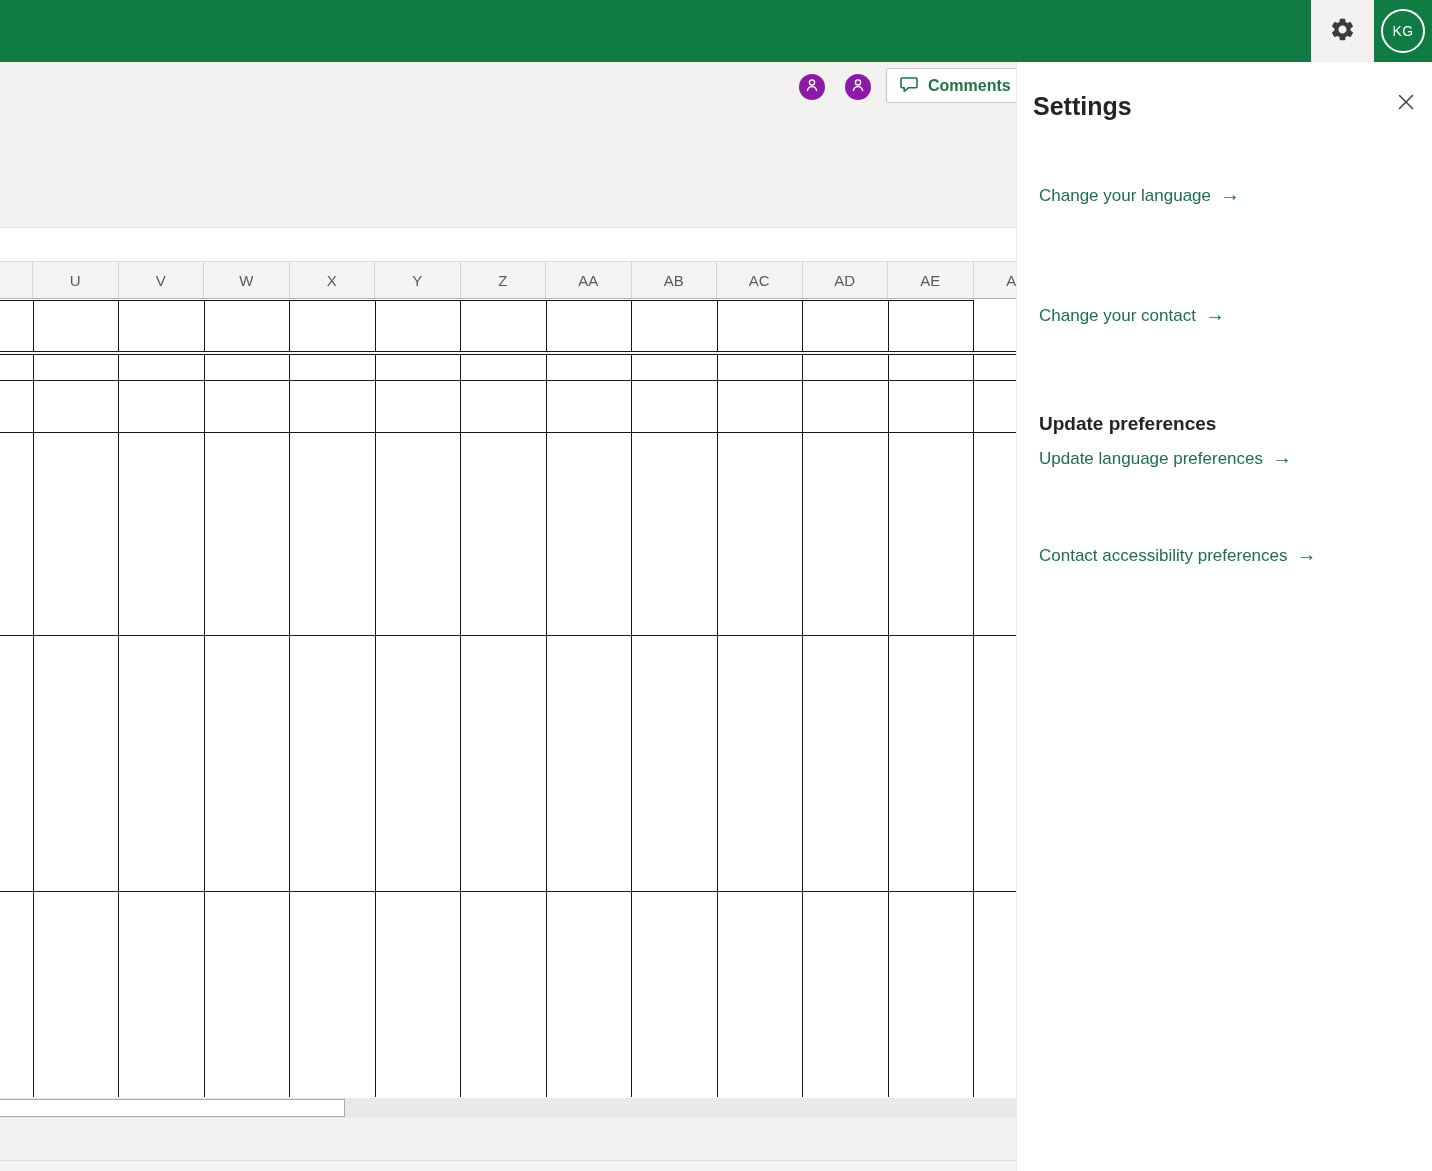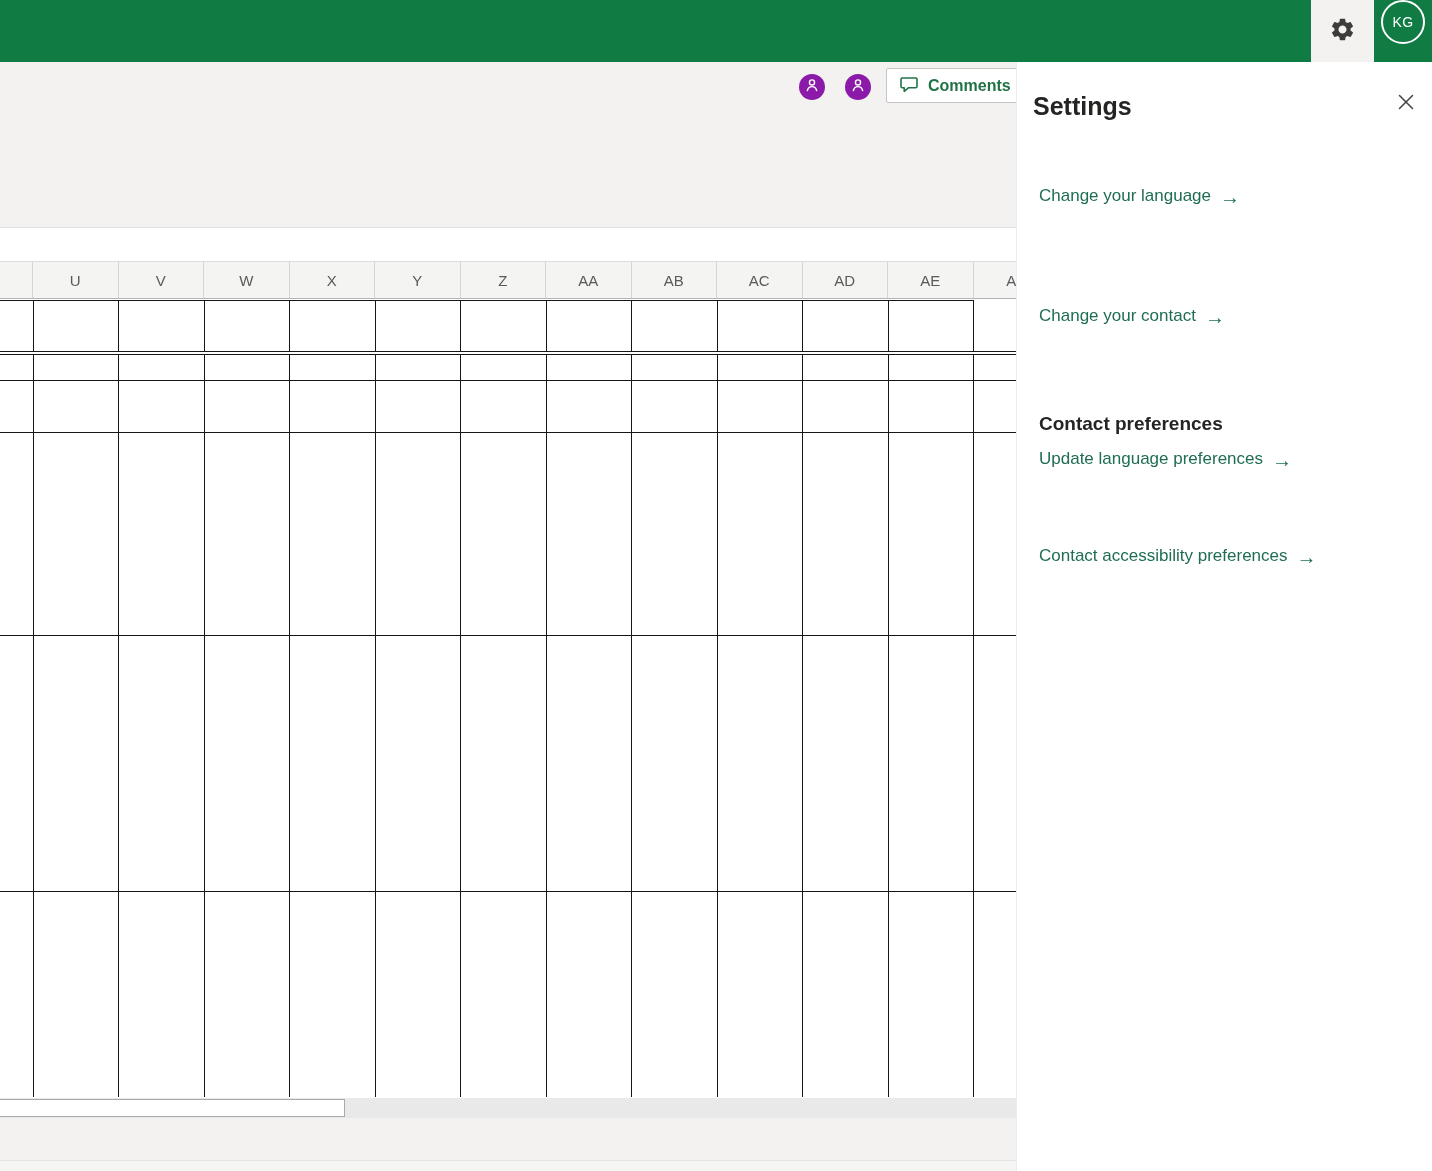--- a/index.html
+++ b/index.html
@@ -6,21 +6,21 @@
   body{
     position:relative;width:1432px;height:1171px;overflow:hidden;
     background:#fff;font-family:"Liberation Sans","DejaVu Sans",sans-serif;
     -webkit-font-smoothing:antialiased;
   }
   
   .topbar{position:absolute;left:0;top:0;width:1432px;height:62px;background:#117b44;}
   .gear-btn{position:absolute;left:1311px;top:0;width:63px;height:62px;background:#f3f2f1;
     display:flex;align-items:center;justify-content:center;cursor:pointer;}
   .account-btn{position:absolute;left:1374px;top:0;width:58px;height:62px;
-    display:flex;align-items:flex-start;justify-content:center;cursor:pointer;}
+    display:flex;align-items:center;justify-content:center;cursor:pointer;}
   .avatar-ring{width:40px;height:40px;border:2px solid #fff;border-radius:50%;
     color:#fff;display:flex;align-items:center;justify-content:center;font-size:14px;letter-spacing:.5px;}
   
   .ribbon{position:absolute;left:0;top:62px;width:1432px;height:165px;background:#f3f2f1;
     border-bottom:1px solid #e2e0de;}
   .presence{position:absolute;width:26px;height:26px;border-radius:50%;background:#8c1aa8;
     display:flex;align-items:center;justify-content:center;cursor:pointer;}
   .presence.p1{left:799px;top:12px;}
   .presence.p2{left:845px;top:12px;}
   .comments-btn{position:absolute;left:886px;top:6px;width:152px;height:35px;background:#fff;
@@ -49,21 +49,21 @@
   .bottombar .divider{position:absolute;left:0;top:42px;width:100%;height:1px;background:#e3e3e3;}
   .bottombar .lower{position:absolute;left:0;top:43px;width:100%;height:10px;background:#f5f5f4;}
   
   .panel{position:absolute;left:1016px;top:62px;width:416px;height:1109px;background:#fff;
     border-left:1px solid #ececec;box-sizing:border-box;z-index:10;}
   .panel-title{position:absolute;left:16px;top:30px;font-size:25px;font-weight:600;color:#252423;}
   .panel-close{position:absolute;left:377px;top:30px;width:24px;height:24px;display:flex;
     align-items:center;justify-content:center;cursor:pointer;}
   .p-section{position:absolute;left:22px;width:360px;}
   .p-section .heading{font-size:19px;font-weight:600;color:#252423;line-height:23px;}
-  .p-section .plink{margin-top:14px;font-size:17px;color:#1f6d52;display:flex;align-items:flex-end;
+  .p-section .plink{margin-top:14px;font-size:17px;color:#1f6d52;display:flex;align-items:flex-start;
     gap:9px;cursor:pointer;width:max-content;}
   .p-section .plink .arrow{font-size:20px;line-height:17px;}
   .s0{top:110px;} .s1{top:230px;} .s2{top:350px;} .s3{top:470px;}
 </style>
 </head>
 <body>
 
 <div class="topbar">
   <div class="gear-btn">
     <span>
@@ -264,21 +264,21 @@
   </div>
 
   <div class="p-section s1">
     <div class="plink">
       <span>Change your contact</span>
       <span class="arrow">→</span>
     </div>
   </div>
 
   <div class="p-section s2">
-    <div class="heading">Contact preferences</div>
+    <div class="heading">Update preferences</div>
     <div class="plink">
       <span>Update language preferences</span>
       <span class="arrow">→</span>
     </div>
   </div>
 
   <div class="p-section s3">
     <div class="plink">
       <span>Contact accessibility preferences</span>
       <span class="arrow">→</span>

